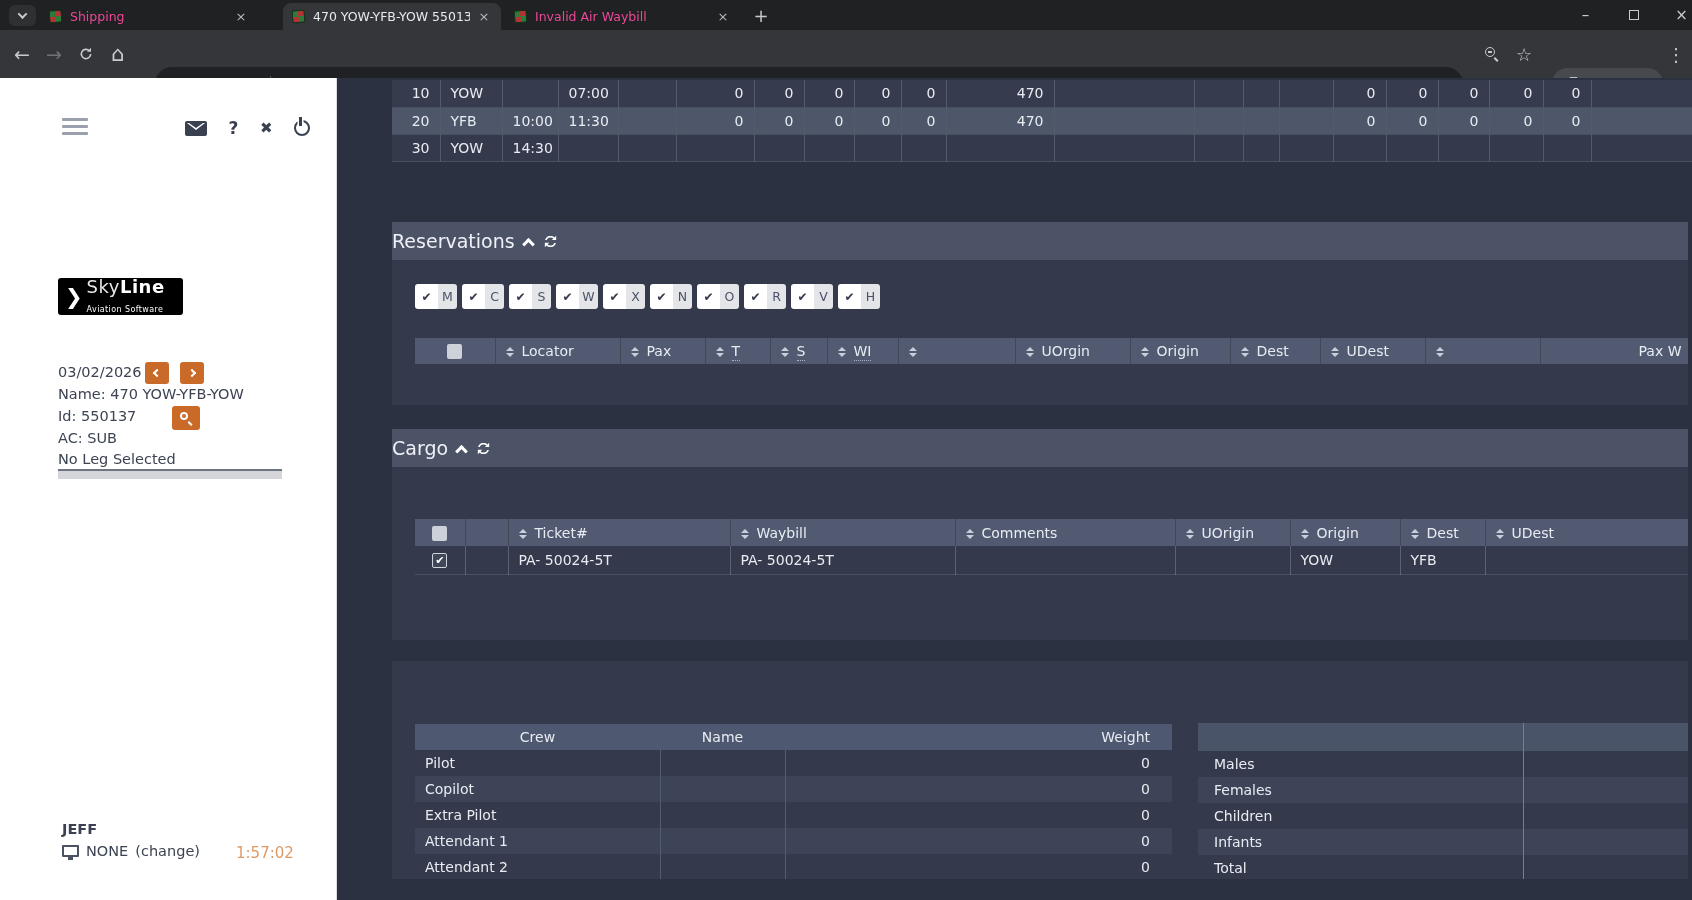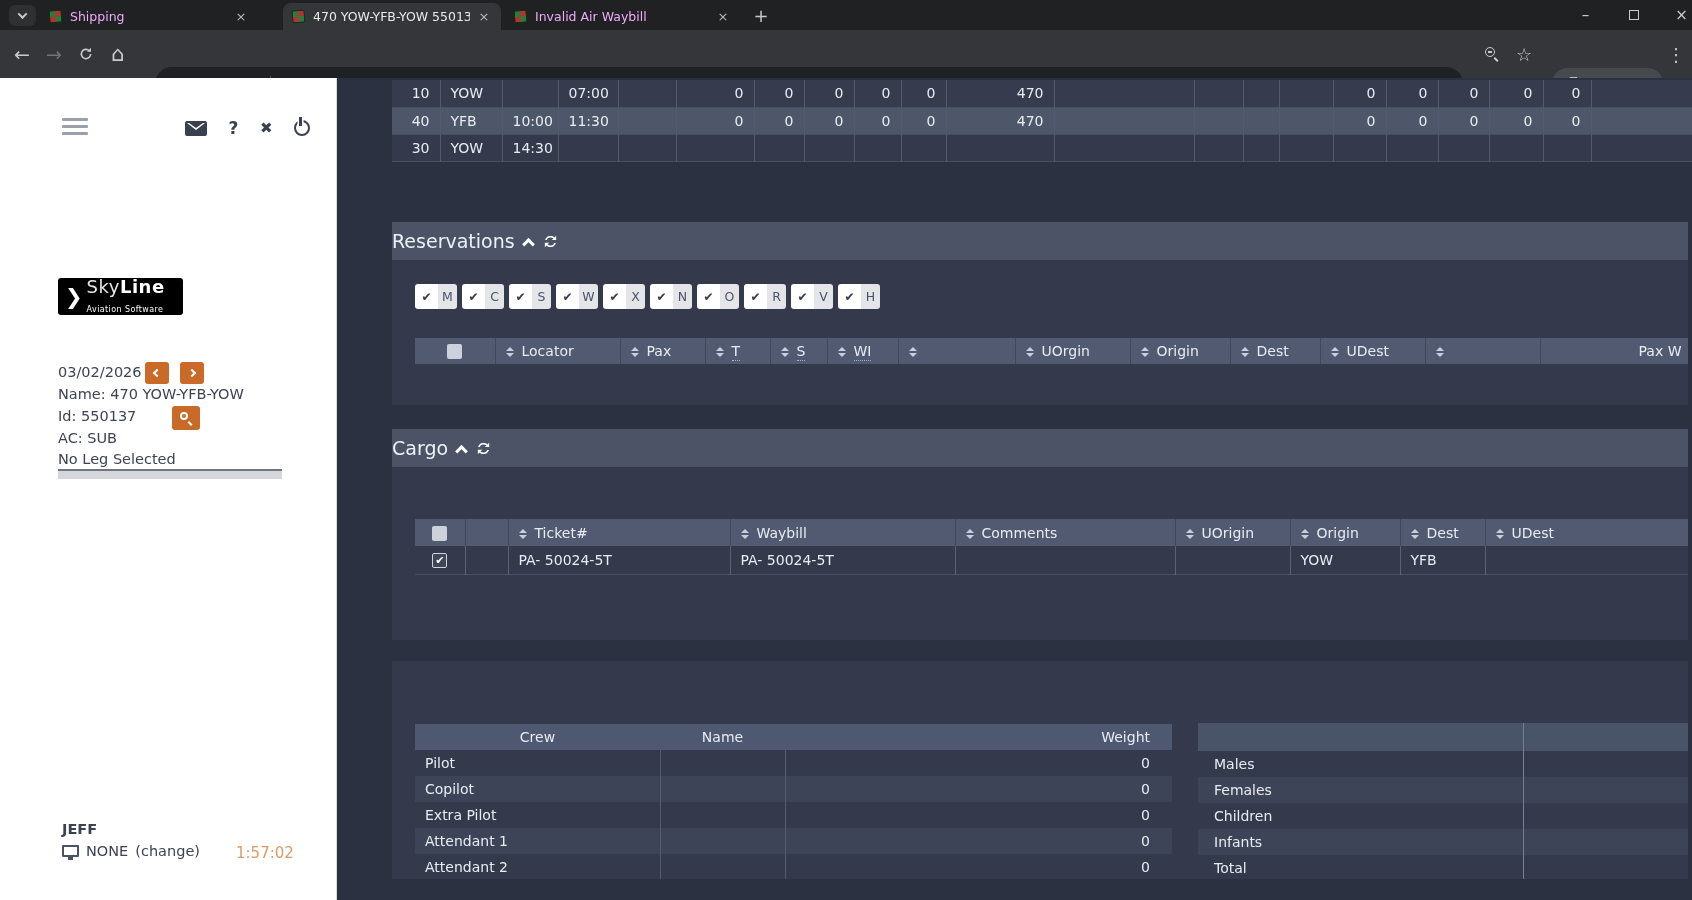--- a/index.html
+++ b/index.html
@@ -4,21 +4,21 @@
 <style>
   html,body{margin:0;padding:0;background:#111;}
   *{box-sizing:border-box;font-family:"DejaVu Sans","Liberation Sans",sans-serif;}
   .screen{position:relative;width:1692px;height:900px;overflow:hidden;background:#2b3140;}
   .abs{position:absolute;}
 
   
   .tabstrip{position:absolute;left:0;top:0;width:1692px;height:30px;background:#1f2122;}
   .tabsearch{position:absolute;left:9px;top:5px;width:27px;height:21px;border-radius:6px;background:#2e3032;display:flex;align-items:center;justify-content:center;}
   .tab{position:absolute;top:3px;height:27px;display:flex;align-items:center;padding:0 9px;border-radius:8px 8px 0 0;}
-  .tab .title{font-size:12.5px;color:#f0abfc;white-space:nowrap;overflow:hidden;flex:1;}
+  .tab .title{font-size:12.5px;color:#ec4899;white-space:nowrap;overflow:hidden;flex:1;}
   .tab.active{background:#35363a;}
   .tab.active .title{color:#e8eaed;}
   .tab-close{width:16px;height:16px;border-radius:8px;color:#b6b9bd;font-size:13px;line-height:16px;text-align:center;flex:none;margin-left:6px;}
   .favicon{width:13px;height:13px;border-radius:2px;flex:none;margin-right:8px;transform:rotate(-4deg);
     background:conic-gradient(#b03434 25%,#2d7a3a 0 50%,#b03434 0 75%,#2d7a3a 0);border:1px solid #14331a;}
   .newtab{position:absolute;left:748px;top:5px;width:26px;height:22px;color:#c4c7cb;font-size:18px;line-height:22px;text-align:center;border-radius:4px;}
   .winctl{position:absolute;top:0;height:30px;width:45px;display:flex;align-items:center;justify-content:center;color:#c8cacc;font-size:15px;}
   .maxbox{width:10px;height:10px;border:1px solid #c8cacc;}
   .toolbar{position:absolute;left:0;top:30px;width:1692px;height:48px;background:#35363a;display:flex;align-items:center;}
   .navic{width:32px;height:32px;display:flex;align-items:center;justify-content:center;color:#c8cacc;font-size:19px;flex:none;}
@@ -293,21 +293,21 @@
               <td></td>
               <td></td>
           <td class="num">0</td>
               <td class="num">0</td>
               <td class="num">0</td>
               <td class="num">0</td>
               <td class="num">0</td>
               <td></td>
         </tr>
         <tr class="r1">
-          <td class="num">40</td>
+          <td class="num">20</td>
               <td>YFB</td>
               <td>10:00</td>
               <td>11:30</td>
               <td></td>
           <td class="num">0</td>
               <td class="num">0</td>
               <td class="num">0</td>
               <td class="num">0</td>
               <td class="num">0</td>
           <td class="num">470</td>

